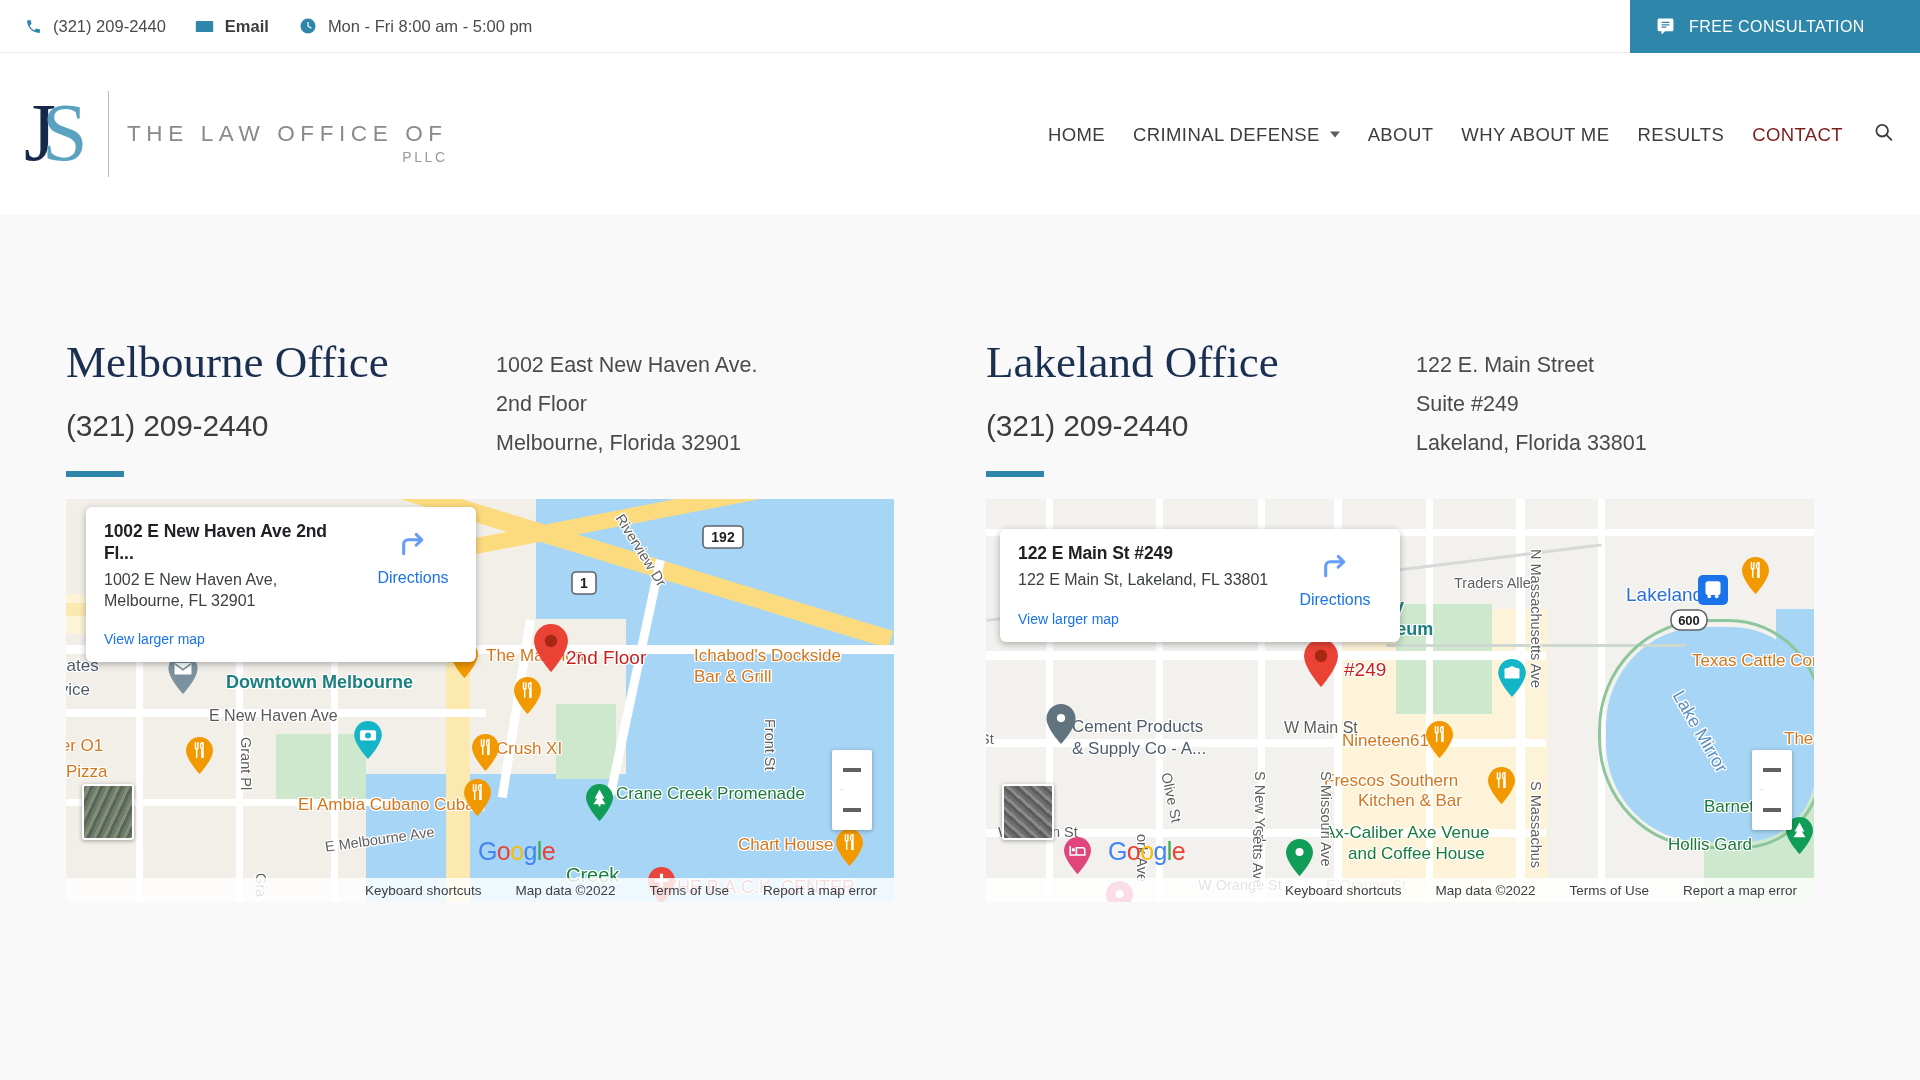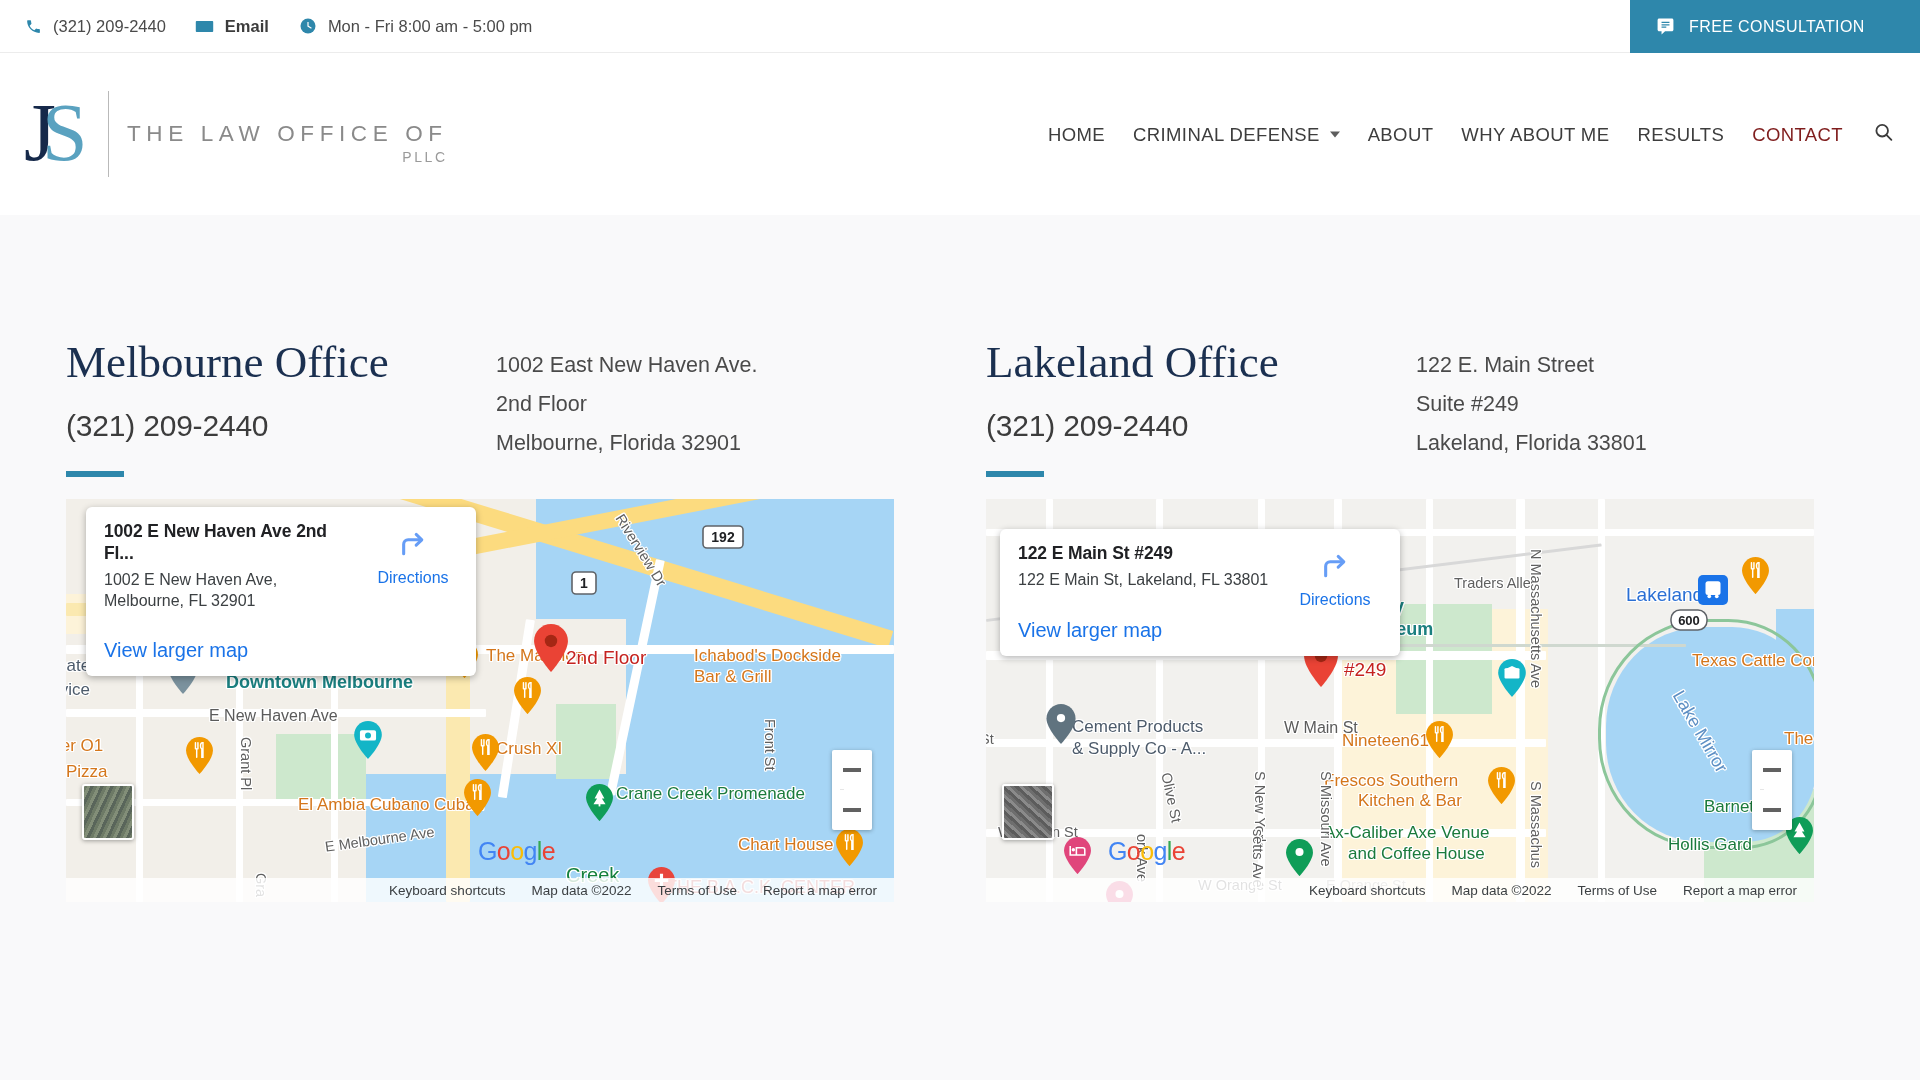--- a/index.html
+++ b/index.html
@@ -264,21 +264,21 @@
   }
   .mc-text { }
   .mc-title {
     font-size: 17.5px; font-weight: 700; color: #202124;
     letter-spacing: -0.1px; line-height: 1.25;
   }
   .mc-sub {
     font-size: 16px; color: #3c4043; margin-top: 5px; line-height: 1.3;
   }
   .mc-link {
-    font-size: 20px; color: #1a73e8; margin-top: 28px; cursor: pointer;
+    font-size: 14px; color: #1a73e8; margin-top: 20px; cursor: pointer;
     display: inline-block;
   }
   .mc-dir {
     width: 118px; flex: none; text-align: center;
     padding-top: 6px; cursor: pointer;
   }
   .mc-dir-lbl { font-size: 16px; color: #1a73e8; margin-top: 6px; }
 
   .zoom-ctl {
     position: absolute;
@@ -330,21 +330,21 @@
   }
   .g1{color:#4285F4}.g2{color:#EA4335}.g3{color:#FBBC05}.g4{color:#4285F4}.g5{color:#34A853}.g6{color:#EA4335}
 
   .map-attrib {
     position: absolute;
     left: 0; right: 0; bottom: 0;
     height: 24px;
     display: flex;
     align-items: center;
     justify-content: flex-end;
-    gap: 0px;
+    gap: 8px;
     padding-right: 4px;
     font-size: 13.5px;
     color: #3c4043;
     z-index: 7;
     background: rgba(255,255,255,0.82);
     text-align: right;
   }
   .map-attrib span { padding: 0 13px; white-space: nowrap; cursor: default; }
   .map-attrib span.lnk { cursor: pointer; }
 </style>

